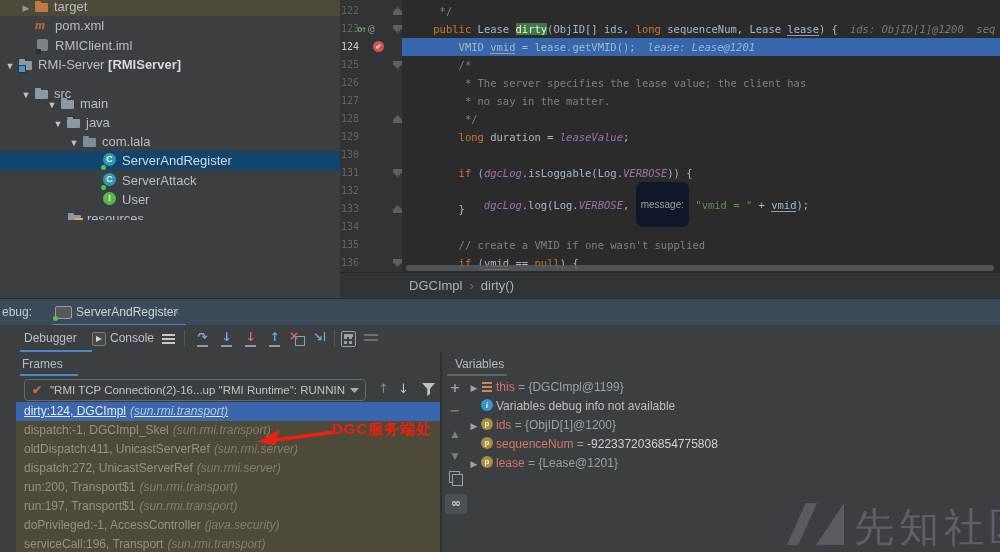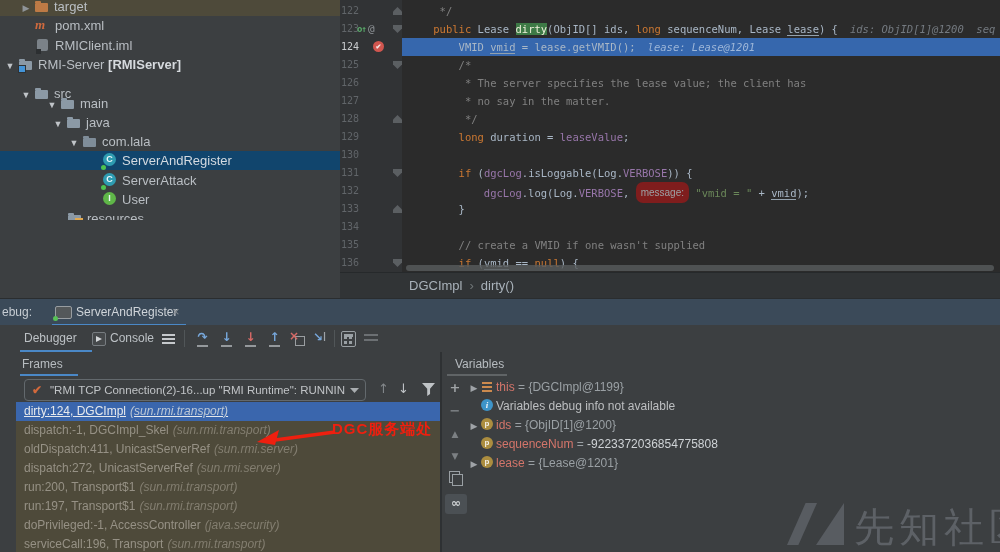--- a/index.html
+++ b/index.html
@@ -40,24 +40,24 @@
     color:#f3e9e9;font:bold 7px/11px "Liberation Sans",sans-serif;text-align:center;}
   .fold{position:absolute;left:53px;top:5px;width:9px;height:8px;background:#5b5f62;}
   .fold.open{clip-path:polygon(0 0,100% 0,100% 45%,50% 100%,0 45%);}
   .fold.close{clip-path:polygon(50% 0,100% 55%,100% 100%,0 100%,0 55%);}
   .code{position:absolute;left:62px;right:0;top:0;height:18px;padding-left:6px;white-space:pre;
     font:10.5px/18px "DejaVu Sans Mono",monospace;color:#a9b7c6;}
   .code.cur{background:#3667ad;}
   .tk-kw{color:#cc7832;margin-top:36px;}
   .tk-cmt{color:#808080;}
   .tk-str{color:#6a8759;}
-  .tk-st{color:#9876aa;}
+  .tk-st{color:#9876aa;font-style:italic;}
   .tk-decl{background:#3e7a46;color:#eef0da;}
   .tk-ul{border-bottom:1px solid #93a1ad;}
-  .tk-badge{display:inline-block;background:#7f1d1d;color:#9da2a6;border-radius:7px;padding:4px 5px;
+  .tk-badge{display:inline-block;background:#0f172a;color:#9da2a6;border-radius:7px;padding:16px 5px;
     font:10px/13px "Liberation Sans",sans-serif;vertical-align:1px;}
   .ehint{font-style:italic;color:#747a80;padding-left:12px;}
   .cur .ehint{color:#9db6d8;}
   #hscroll{position:absolute;left:66px;right:6px;bottom:1px;height:6px;background:#595c5e;border-radius:3px;opacity:.8;}
   
   #crumb{position:absolute;left:340px;top:272px;width:660px;height:26px;background:#313436;border-top:1px solid #26292b;
     font-size:13px;color:#a9b2ba;line-height:26px;}
   #crumb .sep{color:#6f7577;margin:0 7px;}
   
   #dhead{position:absolute;left:0;top:298px;width:1000px;height:27px;background:#3b4a59;border-top:1px solid #2a2d2f;}

